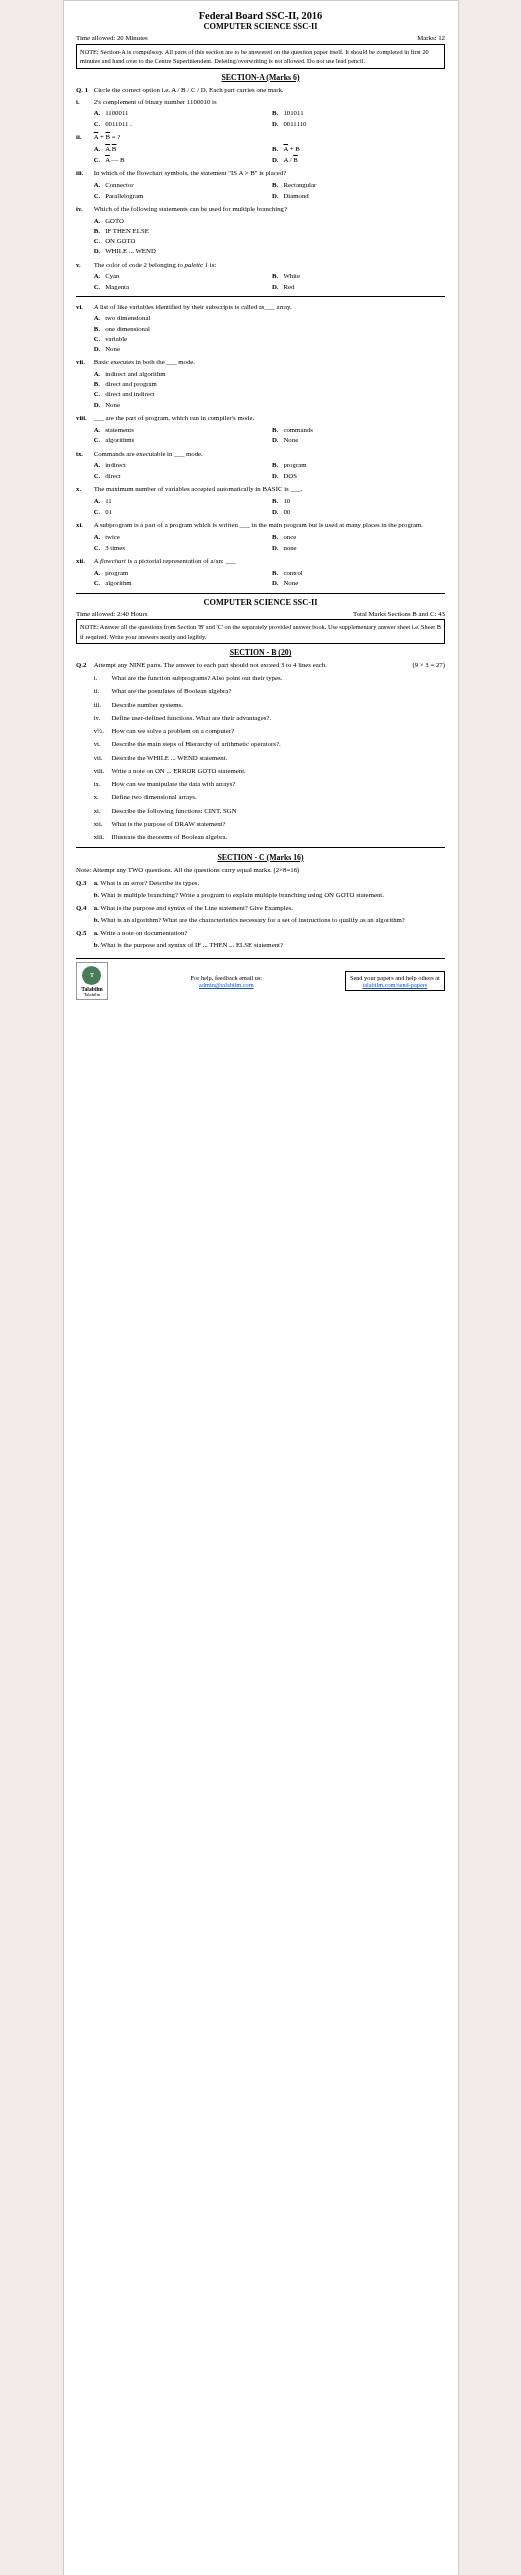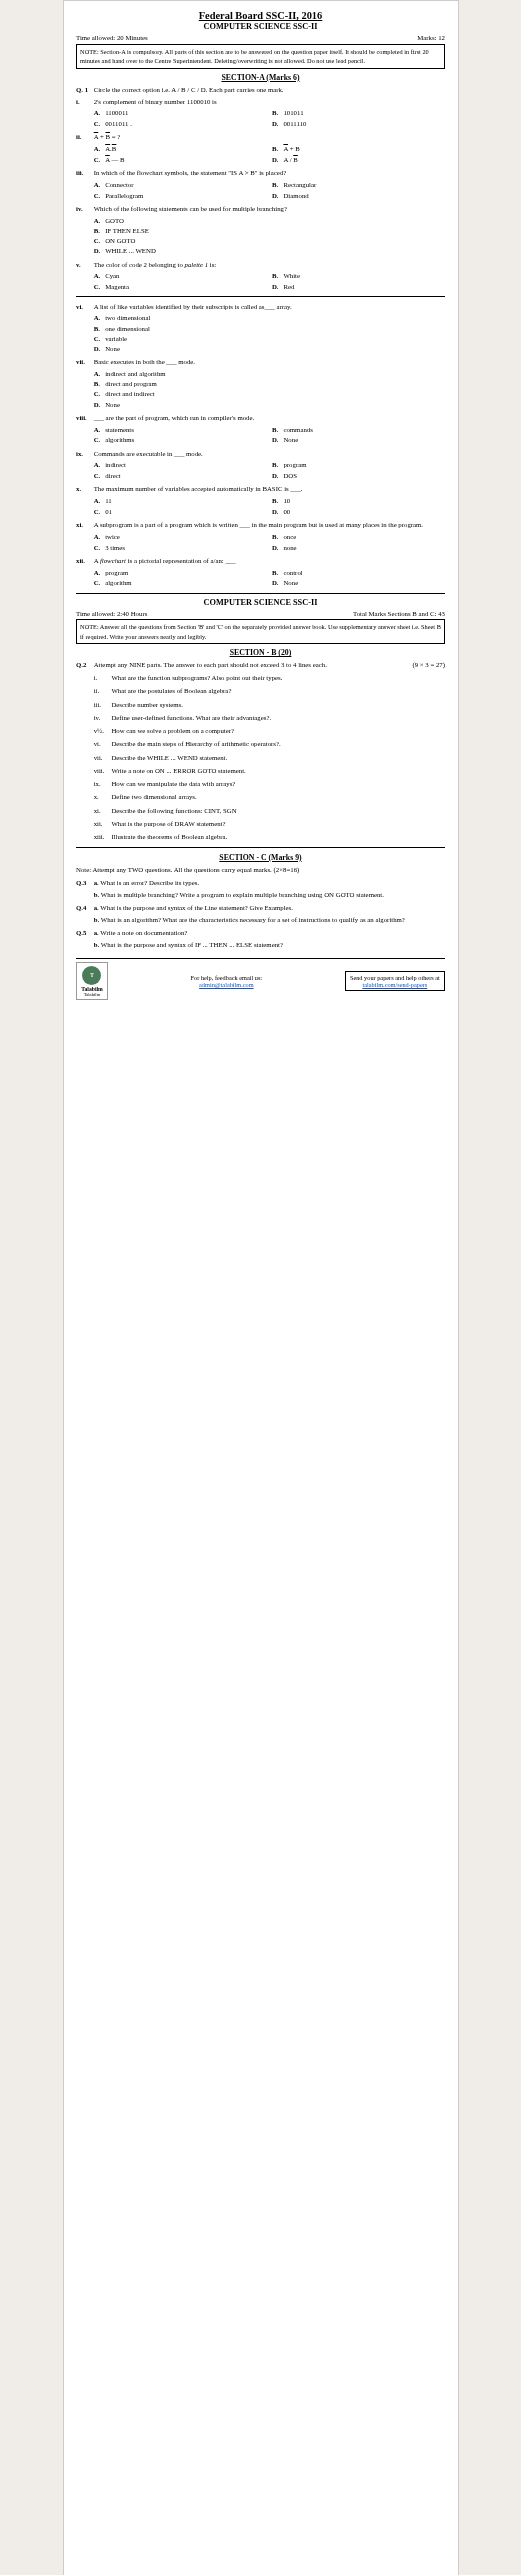--- a/index.html
+++ b/index.html
@@ -19,21 +19,20 @@
       background: #fff;
       padding: 9.4px 12.5px;
       border: 0.5px solid #ccc;
       min-height: 2576px;
       position: relative;
     }
     .header-title {
       text-align: center;
       font-size: 10.4px;
       font-weight: bold;
-      text-decoration: underline;
       margin-bottom: 1px;
     }
     .header-subtitle {
       text-align: center;
       font-size: 8.3px;
       font-weight: bold;
       margin-bottom: 3.1px;
     }
     .meta-row {
       display: flex;
@@ -552,21 +551,21 @@
         <span>What is the purpose of DRAW statement?</span>
       </li>
     <li>
         <span class="li-num">xiii.</span>
         <span>Illustrate the theorems of Boolean algebra.</span>
       </li>
   </ul>
 
   <hr class="divider">
 
-  <div class="section-heading">SECTION - C (Marks 9)</div>
+  <div class="section-heading">SECTION - C (Marks 16)</div>
 
   <div class="q-row" style="font-size:6.8px;margin-bottom:3.1px;">
     <span>Note: Attempt any TWO questions. All the questions carry equal marks. (2×8=16)</span>
   </div>
 
   <div class="question-block">
     <div class="q-row">
       <span class="q-num">Q.3</span>
       <span class="q-text"><span class="bold">a.</span> What is an error? Describe its types.</span>
     </div>

